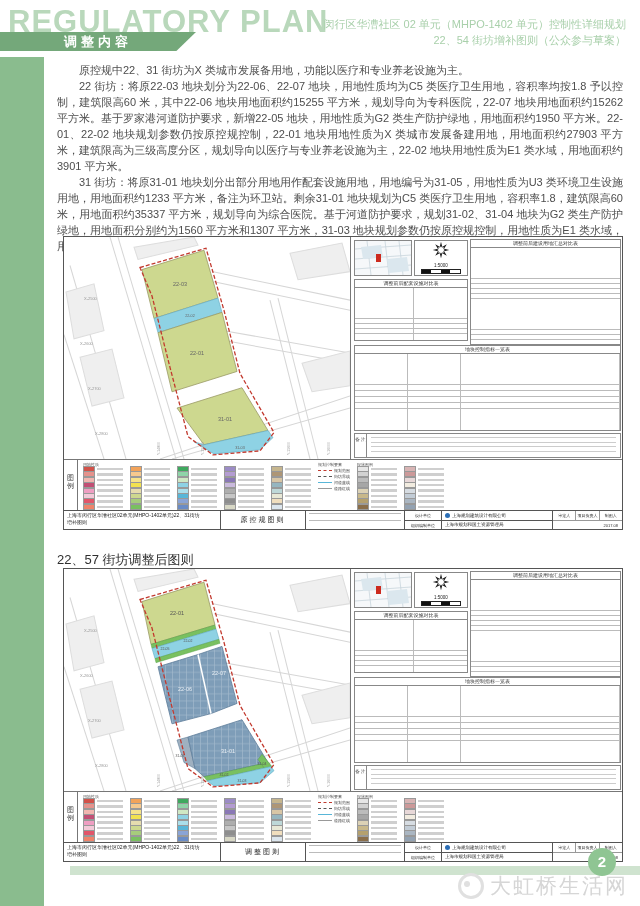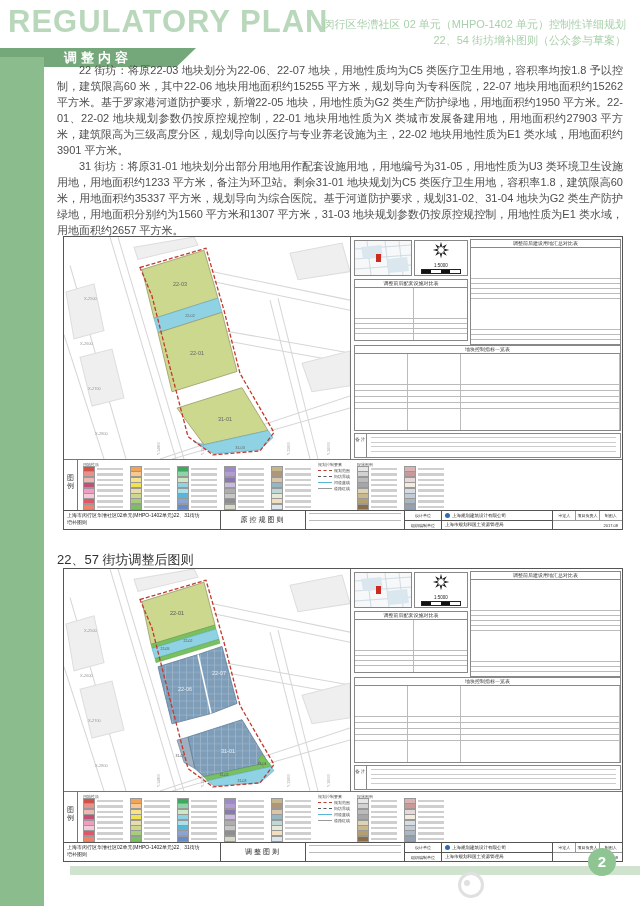--- a/index.html
+++ b/index.html
@@ -1,21 +1,21 @@
 <!DOCTYPE html>
 <html><head>
 <meta charset="utf-8">
 <style>
   html,body{margin:0;padding:0;background:#e9e9e9;}
   .page{position:relative;width:640px;height:906px;background:#fff;overflow:hidden;
         font-family:"Liberation Sans","DejaVu Sans",sans-serif;}
   
   .logo{position:absolute;left:8px;top:4px;font-size:31px;font-weight:bold;color:#b9d8bb;letter-spacing:1px;}
   .doc-title{position:absolute;right:14px;top:16px;text-align:right;color:#a9d0ab;font-size:11px;line-height:16px;}
-  .tab{position:absolute;left:0;top:48px;width:196px;height:19px;background:#74a87a;color:#fff;
+  .tab{position:absolute;left:0;top:32px;width:196px;height:19px;background:#74a87a;color:#fff;
        font-size:13px;font-weight:bold;letter-spacing:4px;text-align:center;line-height:19px;
        clip-path:polygon(0 0,100% 0,90% 100%,0 100%);}
   .sidebar{position:absolute;left:0;top:57px;width:44px;height:849px;background:#8abc8e;}
   
   .bodytext{position:absolute;left:57px;top:62px;width:566px;font-size:11px;line-height:16px;
             color:#4d4d4d;text-align:justify;}
   .bodytext p{margin:0;text-indent:2em;}
   .section-title{position:absolute;left:57px;font-size:13px;color:#2f2f2f;font-weight:500;}
   #st1{top:218px;} #st2{top:551px;}
   
@@ -105,20 +105,21 @@
 
   <div class="logo">REGULATORY PLAN</div>
   <div class="doc-title">
     <div>闵行区华漕社区 02 单元（MHPO-1402 单元）控制性详细规划</div>
     <div>22、54 街坊增补图则（公众参与草案）</div>
   </div>
   <div class="tab">调整内容</div>
   <div class="sidebar"></div>
 
   <div class="bodytext">
+    <p>原控规中22、31 街坊为X 类城市发展备用地，功能以医疗和专业养老设施为主。</p>
     <p>22 街坊：将原22-03 地块划分为22-06、22-07 地块，用地性质均为C5 类医疗卫生用地，容积率均按1.8 予以控制，建筑限高60 米，其中22-06 地块用地面积约15255 平方米，规划导向为专科医院，22-07 地块用地面积约15262 平方米。基于罗家港河道防护要求，新增22-05 地块，用地性质为G2 类生产防护绿地，用地面积约1950 平方米。22-01、22-02 地块规划参数仍按原控规控制，22-01 地块用地性质为X 类城市发展备建用地，用地面积约27903 平方米，建筑限高为三级高度分区，规划导向以医疗与专业养老设施为主，22-02 地块用地性质为E1 类水域，用地面积约3901 平方米。</p>
     <p>31 街坊：将原31-01 地块划分出部分用地用作配套设施用地，用地编号为31-05，用地性质为U3 类环境卫生设施用地，用地面积约1233 平方米，备注为环卫站。剩余31-01 地块规划为C5 类医疗卫生用地，容积率1.8，建筑限高60 米，用地面积约35337 平方米，规划导向为综合医院。基于河道防护要求，规划31-02、31-04 地块为G2 类生产防护绿地，用地面积分别约为1560 平方米和1307 平方米，31-03 地块规划参数仍按原控规控制，用地性质为E1 类水域，用地面积约2657 平方米。</p>
   </div>
 
 
   <div class="map-box" id="map1">
     <div class="map-draw">
       <svg viewBox="0 0 286 218" preserveAspectRatio="none">
         <g stroke="#d6d6d6" stroke-width="1" fill="none">
           <path d="M46,0 L112,218"></path>
@@ -952,15 +953,16 @@
         </div>
         <div class="date-row">2017.08</div>
       </div>
     </div>
   </div>
 
   <div class="footer-bar"></div>
   <div class="page-circle">2</div>
   <div class="watermark">
     <span class="wm-logo"></span>
+    <span class="wm-text">大虹桥生活网</span>
   </div>
 
 </div>
 
 </body></html>

